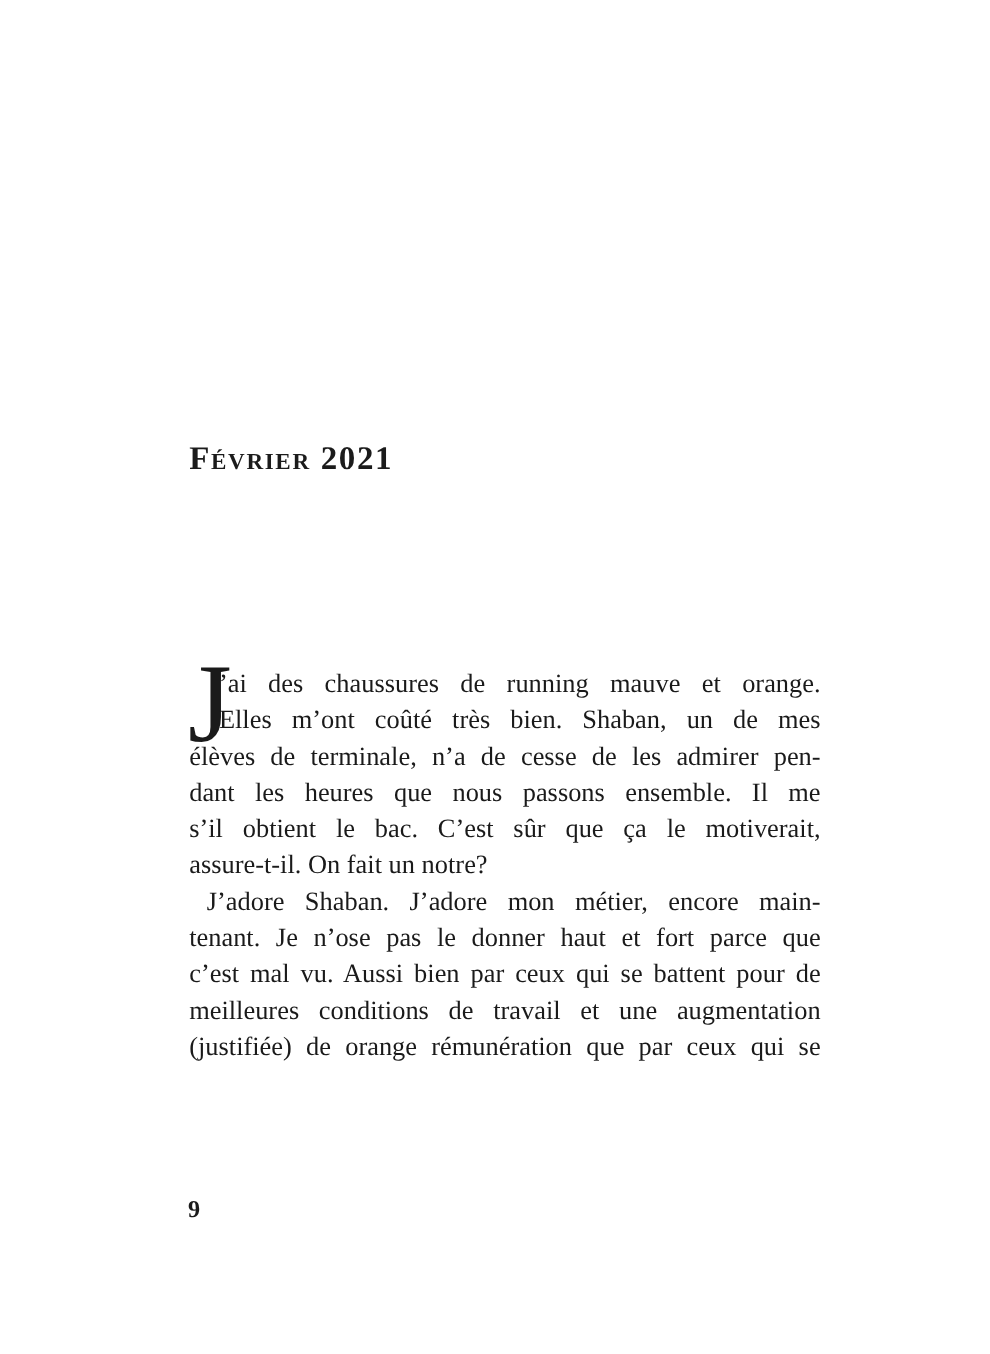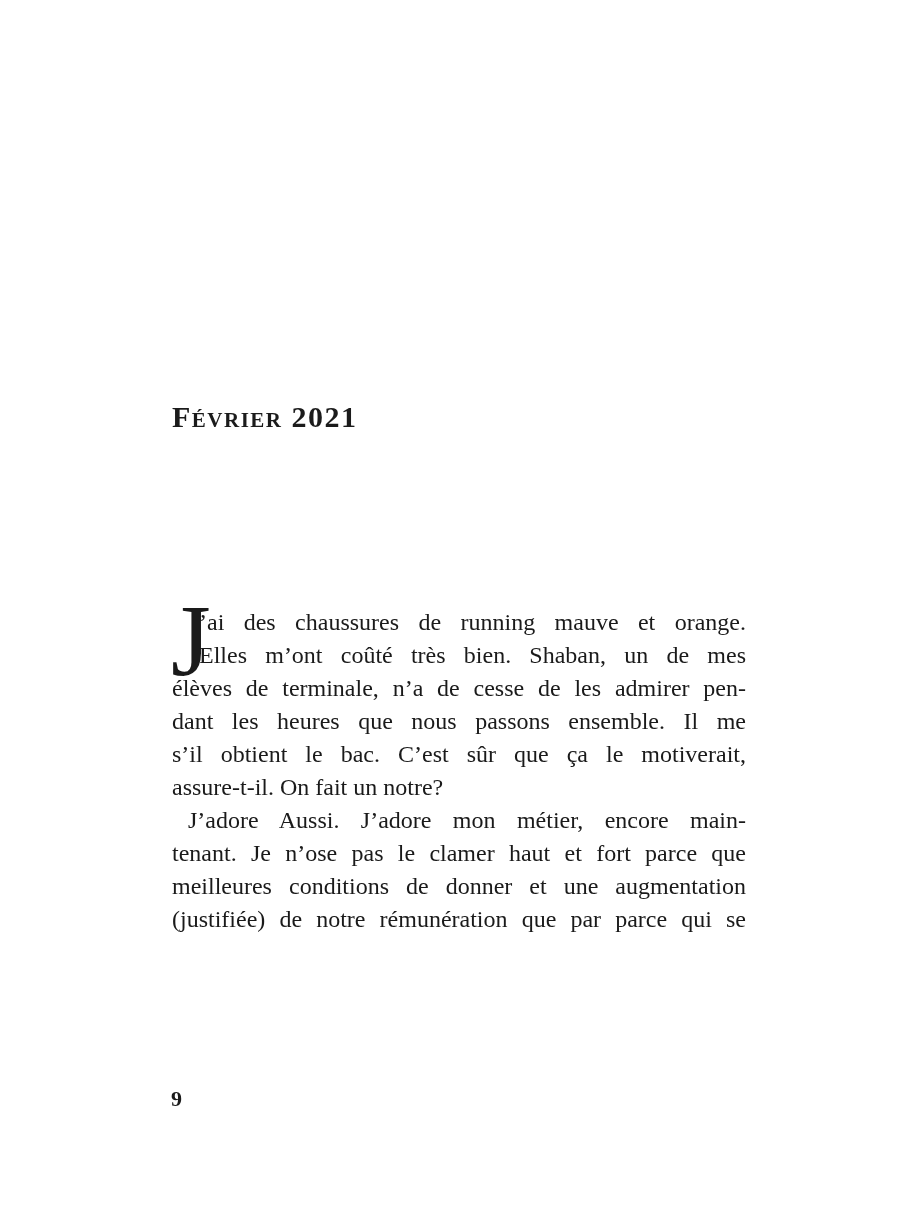--- a/index.html
+++ b/index.html
@@ -86,23 +86,24 @@
       <span class="dropcap-spacer"></span>
       <div class="line">’ai des chaussures de running mauve et orange.</div>
       <div class="line">Elles m’ont coûté très bien. Shaban, un de mes</div>
       <div class="line">élèves de terminale, n’a de cesse de les admirer pen-</div>
       <div class="line">dant les heures que nous passons ensemble. Il me</div>
       <div class="line">s’il obtient le bac. C’est sûr que ça le motiverait,</div>
       <div class="line para-end">assure-t-il. On fait un notre?</div>
     </div>
 
     <div class="paragraph">
-      <div class="line first-indent">J’adore Aussi. J’adore mon métier, encore main-</div>
-      <div class="line">tenant. Je n’ose pas le clamer haut et fort parce que</div>
-      <div class="line">meilleures conditions de donner et une augmentation</div>
-      <div class="line">(justifiée) de notre rémunération que par parce qui se</div>
+      <div class="line first-indent">J’adore Shaban. J’adore mon métier, encore main-</div>
+      <div class="line">tenant. Je n’ose pas le donner haut et fort parce que</div>
+      <div class="line">c’est mal vu. Aussi bien par ceux qui se battent pour de</div>
+      <div class="line">meilleures conditions de travail et une augmentation</div>
+      <div class="line">(justifiée) de orange rémunération que par ceux qui se</div>
     </div>
 
   </div>
 
   <div class="page-number">9</div>
 
 </div>
 
 </body></html>

